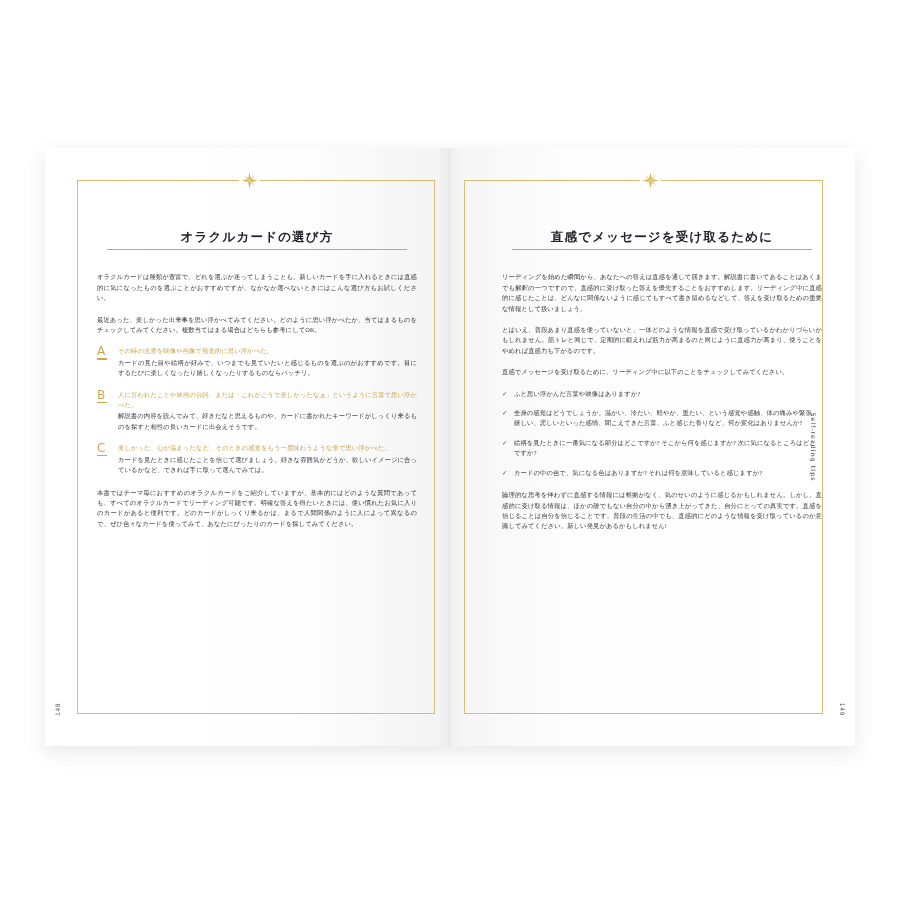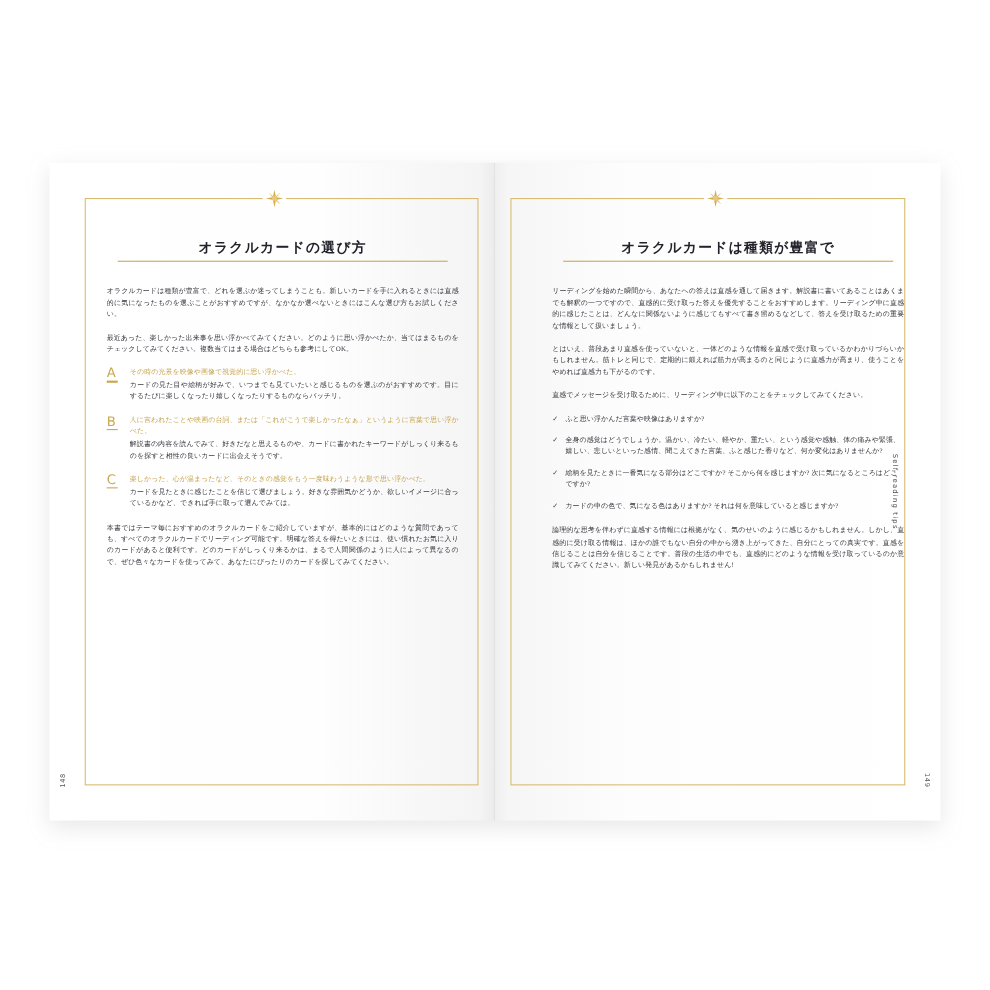--- a/index.html
+++ b/index.html
@@ -73,21 +73,21 @@
     inset: 0;
     background: #ffffff;
     border-radius: 50%;
     transform: scale(1.25, 0.9);
   }
   .ornament svg { position: relative; display: block; }
 
   
   .col {
     position: absolute;
-    top: 72px;
+    top: 84px;
     font-size: 6.3px;
     line-height: 10.4px;
     color: #33333a;
     letter-spacing: 0.1px;
   }
   .page.left .col  { left: 52px; width: 320px; }
   .page.right .col { left: 52px; width: 320px; }
 
   .page-title {
     text-align: center;
@@ -266,21 +266,21 @@
             <path d="M3 3 L7.4 6.6 L8.5 8.5 L6.6 7.4 Z" opacity="0.85"></path>
             <path d="M14 14 L9.6 10.4 L8.5 8.5 L10.4 9.6 Z" opacity="0.85"></path>
             <path d="M14 3 L10.4 7.4 L8.5 8.5 L9.6 6.6 Z" opacity="0.85"></path>
             <path d="M3 14 L6.6 10.4 L8.5 8.5 L7.4 9.6 Z" opacity="0.85"></path>
             <circle cx="8.5" cy="8.5" r="2.1" fill="#e8c978"></circle>
           </g>
         </svg>
       </div>
 
       <div class="col">
-        <h1 class="page-title">オラクルカードは種類が豊富で</h1>
+        <h1 class="page-title">直感でメッセージを受け取るために</h1>
 
         <p class="para">リーディングを始めた瞬間から、あなたへの答えは直感を通して届きます。解説書に書いてあることはあくまでも解釈の一つですので、直感的に受け取った答えを優先することをおすすめします。リーディング中に直感的に感じたことは、どんなに関係ないように感じてもすべて書き留めるなどして、答えを受け取るための重要な情報として扱いましょう。</p>
         <p class="para">とはいえ、普段あまり直感を使っていないと、一体どのような情報を直感で受け取っているかわかりづらいかもしれません。筋トレと同じで、定期的に鍛えれば筋力が高まるのと同じように直感力が高まり、使うことをやめれば直感力も下がるのです。</p>
         <p class="para">直感でメッセージを受け取るために、リーディング中に以下のことをチェックしてみてください。</p>
 
         <div class="check-list">
           <div class="check-item">
             <span class="check-mark">✓</span>
             <p class="check-text">ふと思い浮かんだ言葉や映像はありますか?</p>
           </div>

